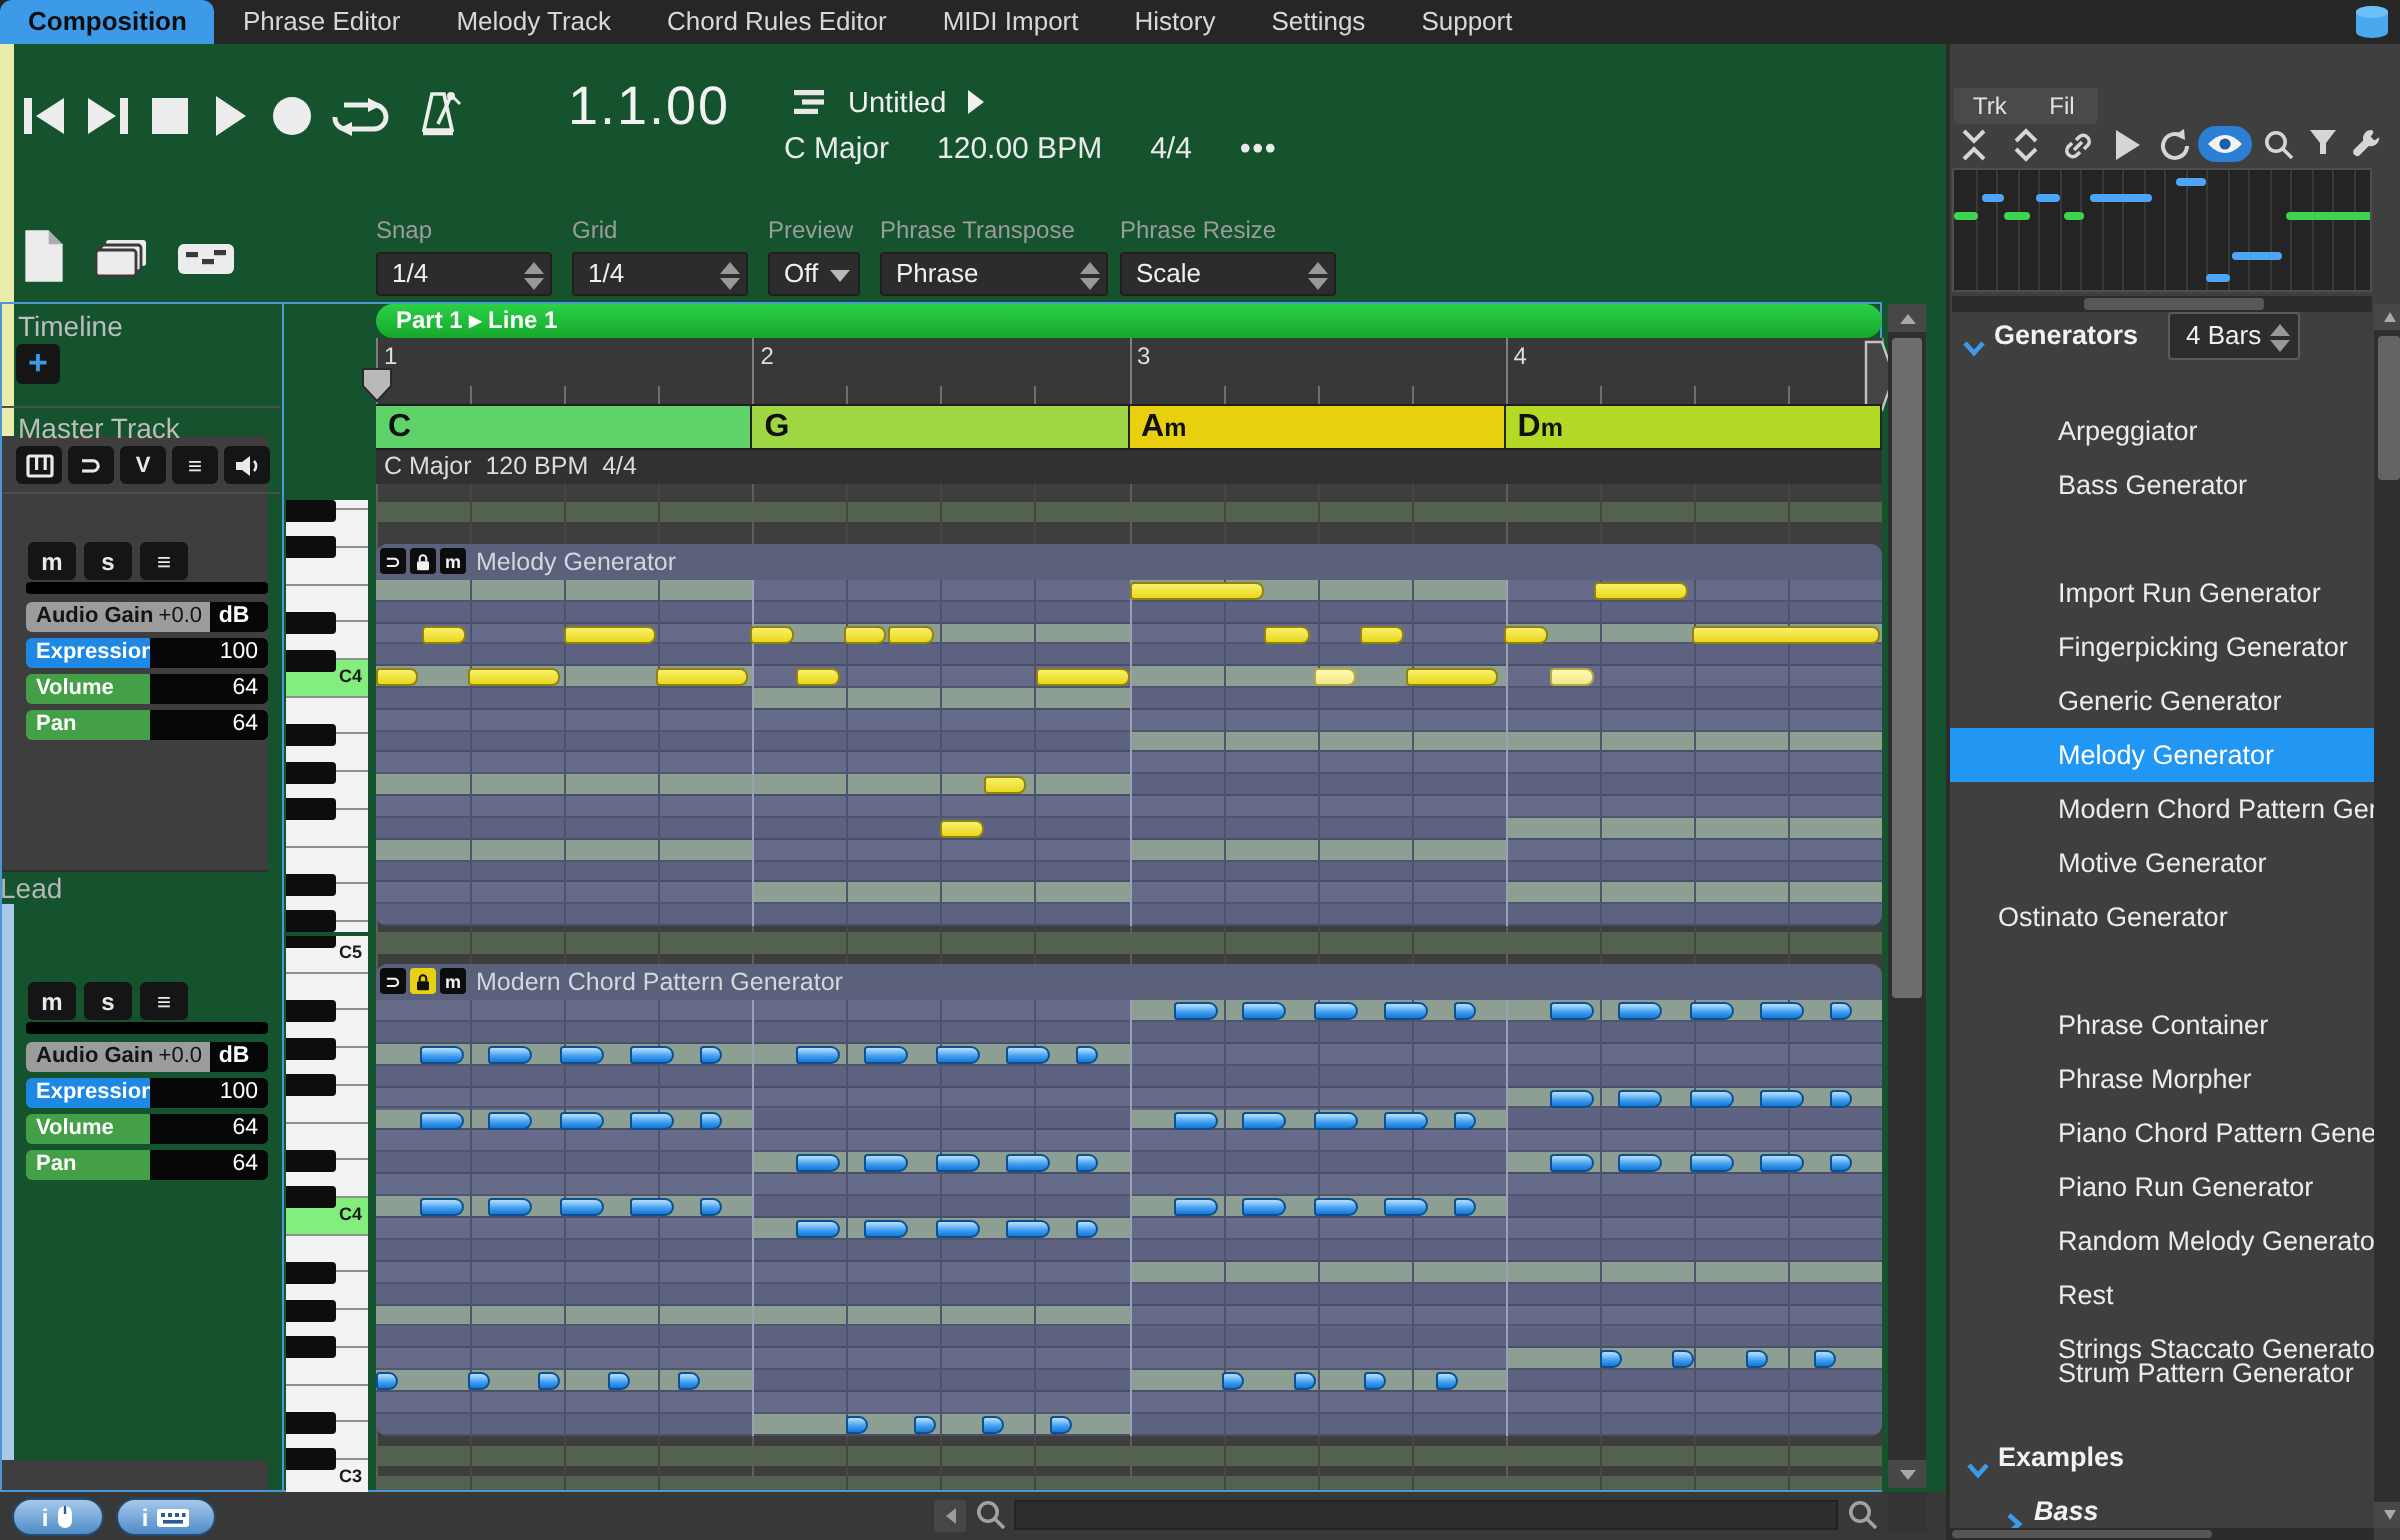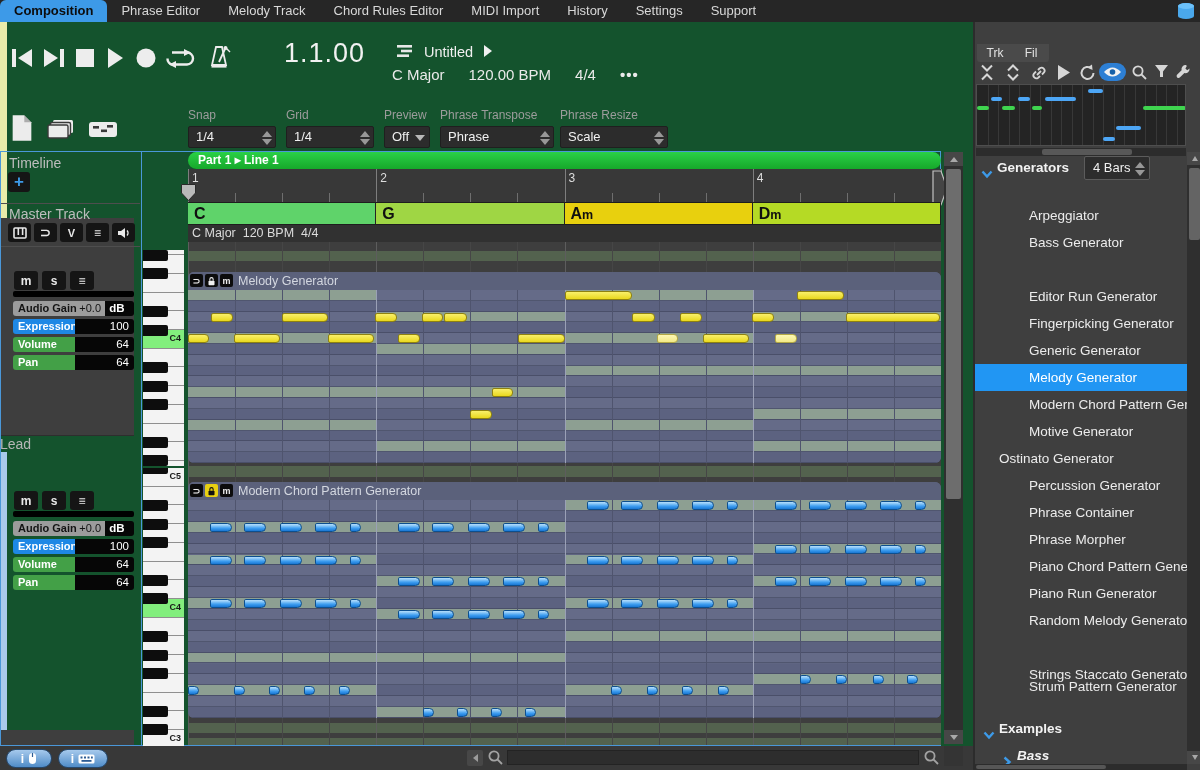--- a/index.html
+++ b/index.html
@@ -797,33 +797,33 @@
     <div id="tree">
         <div class="thead" style="top: 2px;">
           <span class="chev" style="left:6px;top:8px;"><svg width="12" height="12" viewBox="0 0 12 12" fill="none" stroke="#3d9ae8" stroke-width="2.4">
               <polyline points="1.5,3.5 6,8.5 10.5,3.5"></polyline>
             </svg></span>
                   <span style="position:absolute;left:22px;">Generators</span>
         </div>
         <div class="lenbox" style="left: 109px; top: 4px;"><span>4 Bars</span><span class="spin" style="top:5px;right:5px;"></span></div>
         <div class="titem" style="top: 50px;">Arpeggiator</div>
         <div class="titem" style="top: 77px;">Bass Generator</div>
-        <div class="titem" style="top: 131px;">Editor Run Generator</div>
+        <div class="titem" style="top: 131px;">Import Run Generator</div>
         <div class="titem" style="top: 158px;">Fingerpicking Generator</div>
         <div class="titem" style="top: 185px;">Generic Generator</div>
         <div class="titem sel" style="top: 212px;">Melody Generator</div>
         <div class="titem" style="top: 239px;">Modern Chord Pattern Generator</div>
         <div class="titem" style="top: 266px;">Motive Generator</div>
         <div class="titem" style="top: 293px; padding-left: 24px;">Ostinato Generator</div>
-        <div class="titem" style="top: 320px;">Percussion Generator</div>
         <div class="titem" style="top: 347px;">Phrase Container</div>
         <div class="titem" style="top: 374px;">Phrase Morpher</div>
         <div class="titem" style="top: 401px;">Piano Chord Pattern Generator</div>
         <div class="titem" style="top: 428px;">Piano Run Generator</div>
         <div class="titem" style="top: 455px;">Random Melody Generator</div>
+        <div class="titem" style="top: 482px;">Rest</div>
         <div class="titem" style="top: 509px;">Strings Staccato Generator</div>
         <div class="titem" style="top: 521px;">Strum Pattern Generator</div>
         <div class="thead" style="top: 563px;">
           <span class="chev" style="left:8px;top:8px;"><svg width="12" height="12" viewBox="0 0 12 12" fill="none" stroke="#3d9ae8" stroke-width="2.4">
               <polyline points="1.5,3.5 6,8.5 10.5,3.5"></polyline>
             </svg></span>
                   <span style="position:absolute;left:24px;">Examples</span>
         </div>
         <div class="thead" style="top: 590px; font-style: italic;">
           <span class="chev" style="left:26px;top:8px;"><svg width="12" height="12" viewBox="0 0 12 12" fill="none" stroke="#3d9ae8" stroke-width="2.4">

